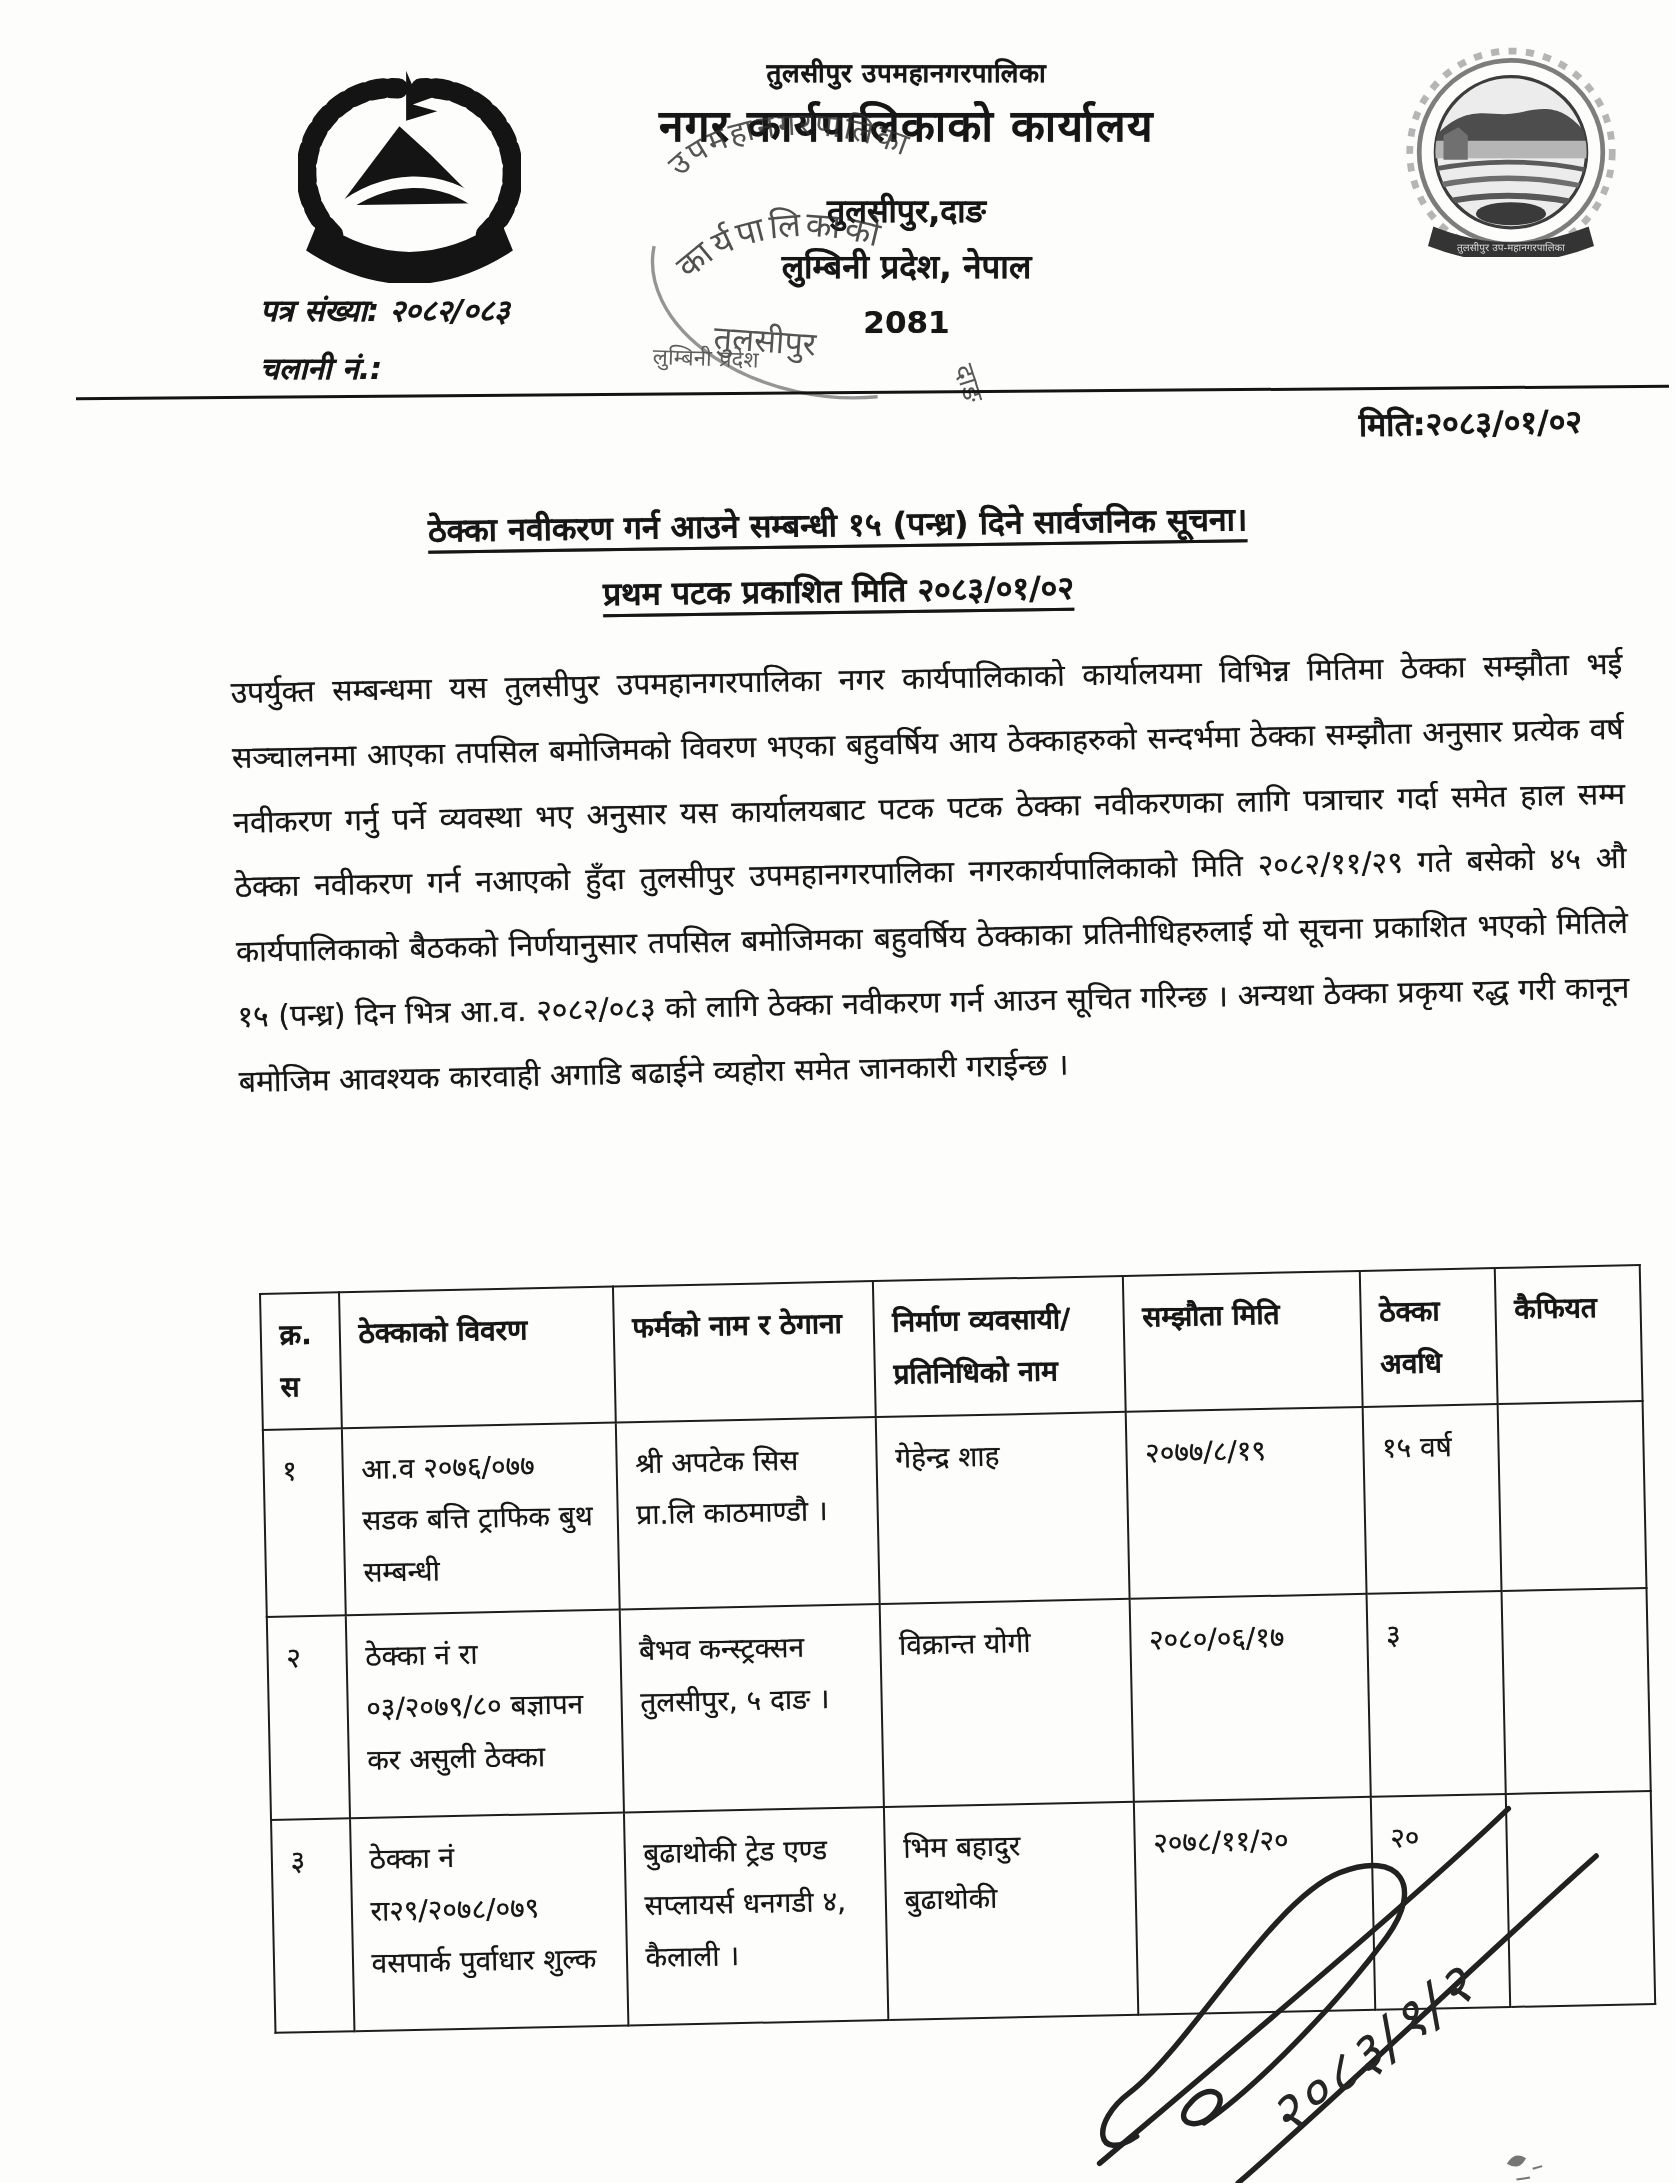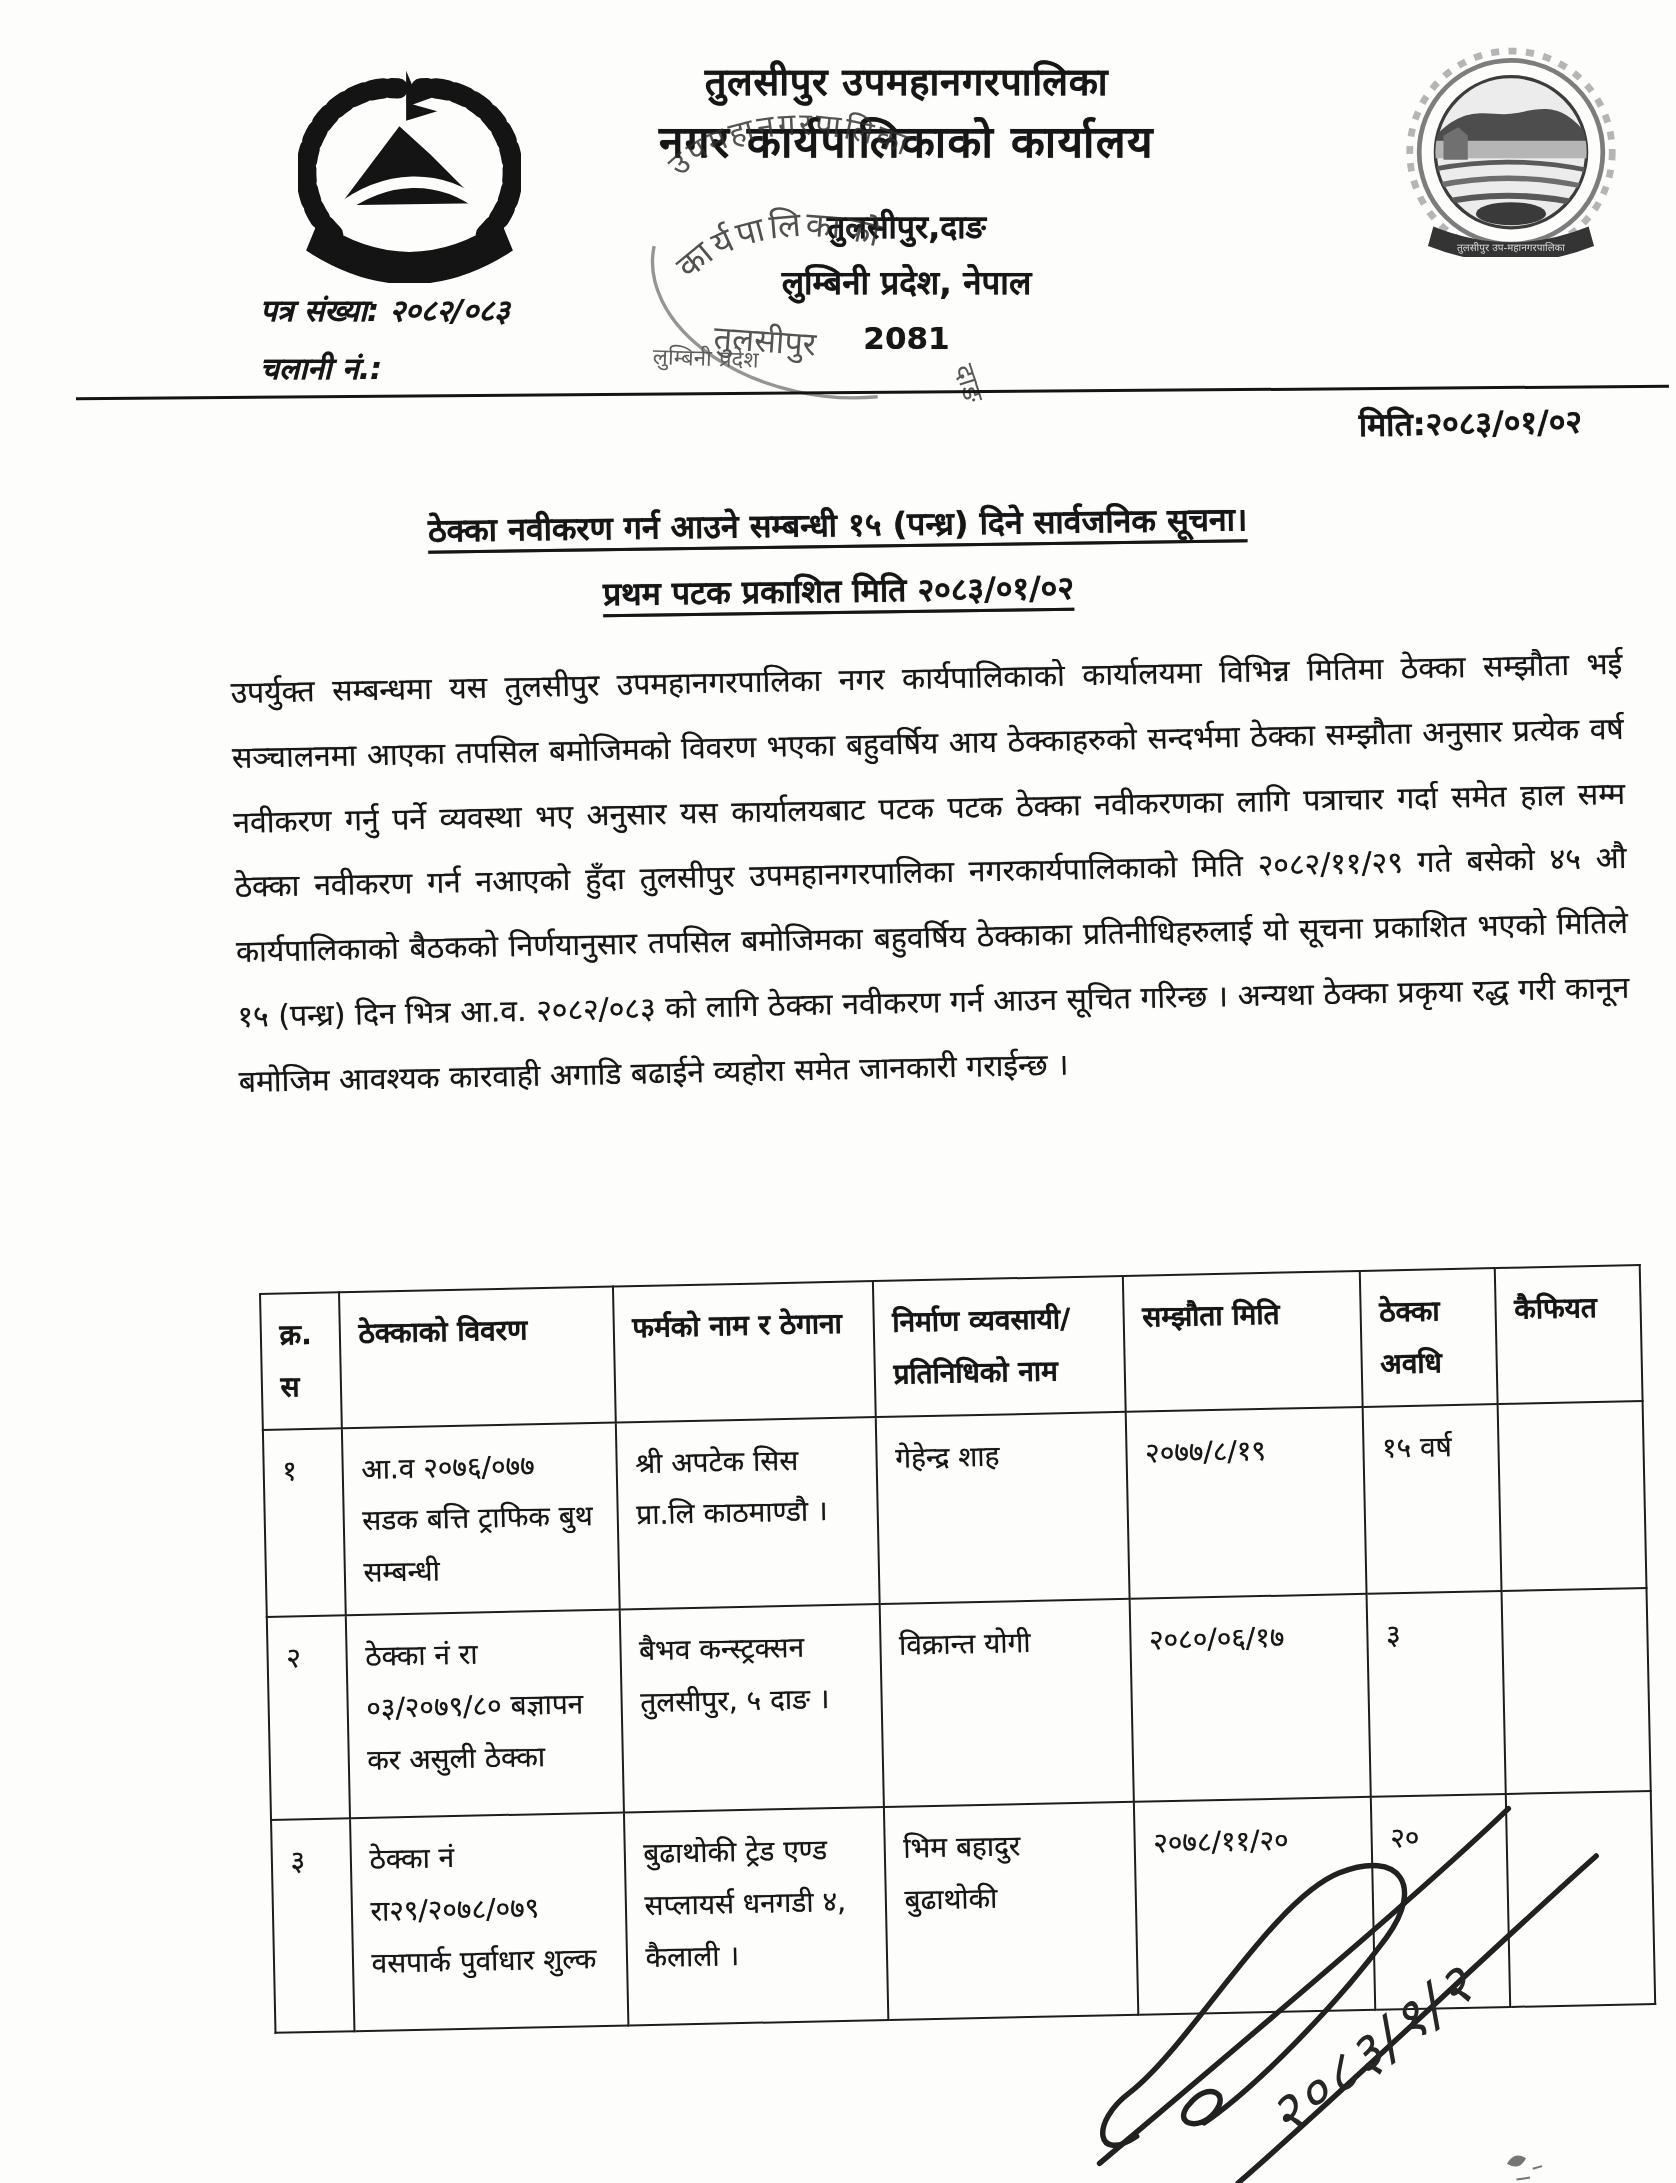--- a/index.html
+++ b/index.html
@@ -5,21 +5,21 @@
   html,body{margin:0;padding:0;background:#ffffff;}
   .page{
     position:relative;width:1676px;height:2183px;background:#fdfdfc;
     font-family:"DejaVu Sans","Liberation Sans",sans-serif;color:#161616;overflow:hidden;
   }
   .ink{text-shadow:0 0 0.7px rgba(10,10,10,.65);}
   .abs{position:absolute;}
 
   
   .hdr-center{left:467px;top:54px;width:879px;text-align:center;}
-  .hdr-muni{font-size:38px;font-weight:bold;letter-spacing:0.7px;}
+  .hdr-muni{font-size:26px;font-weight:bold;letter-spacing:0.7px;}
   .hdr-office{font-size:44px;font-weight:bold;line-height:1.05;margin-top:13px;letter-spacing:1.4px;}
   .hdr-addr{font-size:32px;font-weight:bold;margin-top:39px;}
   .hdr-prov{font-size:33px;font-weight:bold;margin-top:12px;}
   .hdr-year{font-size:31px;font-weight:bold;margin-top:16px;}
 
   .meta{left:260px;top:296px;font-size:30px;font-weight:bold;line-height:1.0;font-style:italic;}
   .meta .m2{margin-top:28px;}
 
   .letter-date{left:1149px;top:402px;width:433px;text-align:right;font-size:32px;font-weight:bold;
     transform:rotate(-0.9deg);}

